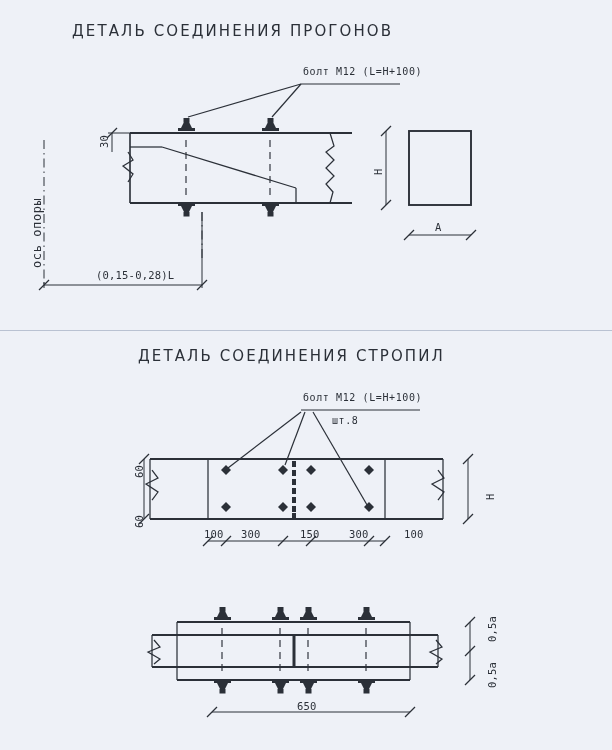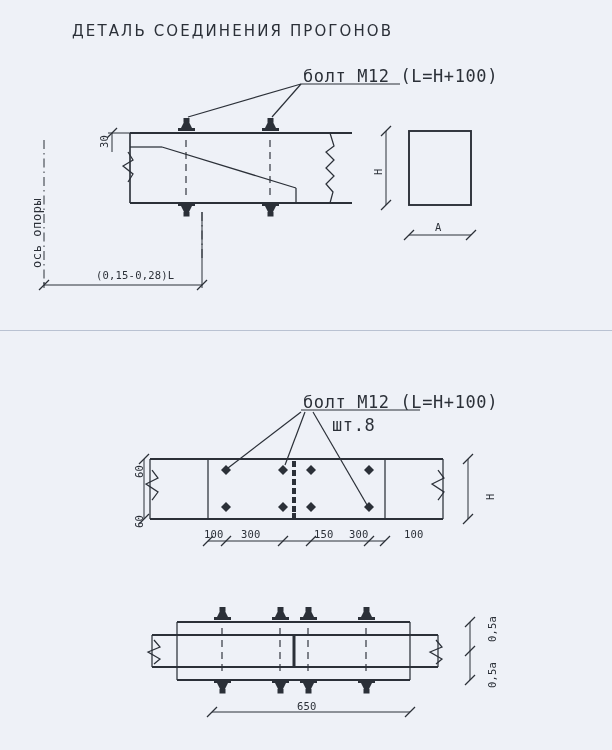--- a/index.html
+++ b/index.html
@@ -16,21 +16,21 @@
     position:absolute;
     font-family:"DejaVu Sans","Liberation Sans",sans-serif;
     font-size:15px;
     letter-spacing:2.1px;
     color:#2b3038;
     white-space:nowrap;
   }
   .lbl{
     position:absolute;
     font-family:"DejaVu Sans Mono","Liberation Mono",monospace;
-    font-size:17px;
+    font-size:10px;
     letter-spacing:.6px;
     color:#2b3038;
     white-space:nowrap;
   }
   .dim{
     position:absolute;
     font-family:"DejaVu Sans Mono","Liberation Mono",monospace;
     font-size:10.5px;
     letter-spacing:.2px;
     color:#2b3038;
@@ -136,34 +136,35 @@
     <line class="tick" x1="381" y1="136" x2="391" y2="126"></line>
     <line class="tick" x1="381" y1="210" x2="391" y2="200"></line>
 
     <line class="ln-tn" x1="409" y1="235" x2="471" y2="235"></line>
     <line class="tick" x1="404" y1="240" x2="414" y2="230"></line>
     <line class="tick" x1="466" y1="240" x2="476" y2="230"></line>
   </svg>
 
   <div class="divider" style="top:330px;"></div>
 
+  <div class="ttl" style="left:138px;top:347px;">ДЕТАЛЬ СОЕДИНЕНИЯ СТРОПИЛ</div>
 
   <div class="lbl" style="left:303px;top:392px;">болт М12 (L=H+100)</div>
 
   <div class="lbl" style="left:332px;top:415px;">шт.8</div>
 
   <div class="dim vert" style="left:133px;top:478px;transform:rotate(-90deg);">60</div>
 
   <div class="dim vert" style="left:133px;top:528px;transform:rotate(-90deg);">60</div>
 
   <div class="dim vert" style="left:484px;top:500px;transform:rotate(-90deg);">H</div>
 
   <div class="dim" style="left:204px;top:528px;">100</div>
   <div class="dim" style="left:241px;top:528px;">300</div>
-  <div class="dim" style="left:314px;top:528px;">150</div>
+  <div class="dim" style="left:300px;top:528px;">150</div>
   <div class="dim" style="left:349px;top:528px;">300</div>
   <div class="dim" style="left:404px;top:528px;">100</div>
 
   <div class="dim vert" style="left:486px;top:642px;transform:rotate(-90deg);">0,5a</div>
   <div class="dim vert" style="left:486px;top:688px;transform:rotate(-90deg);">0,5a</div>
 
   <div class="dim" style="left:297px;top:700px;">650</div>
 
   <svg width="612" height="750" style="top:0">
 

